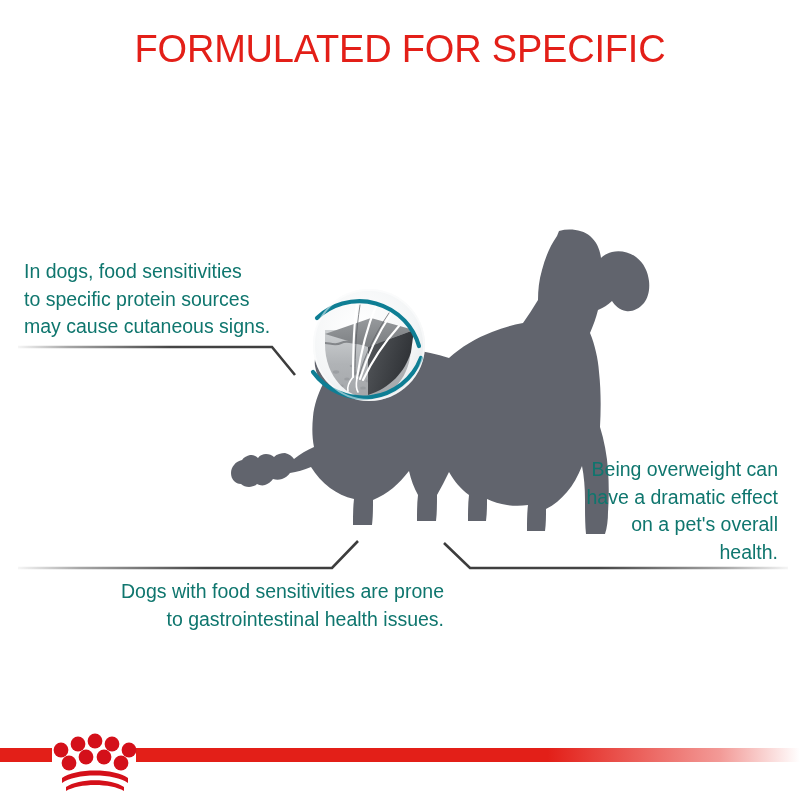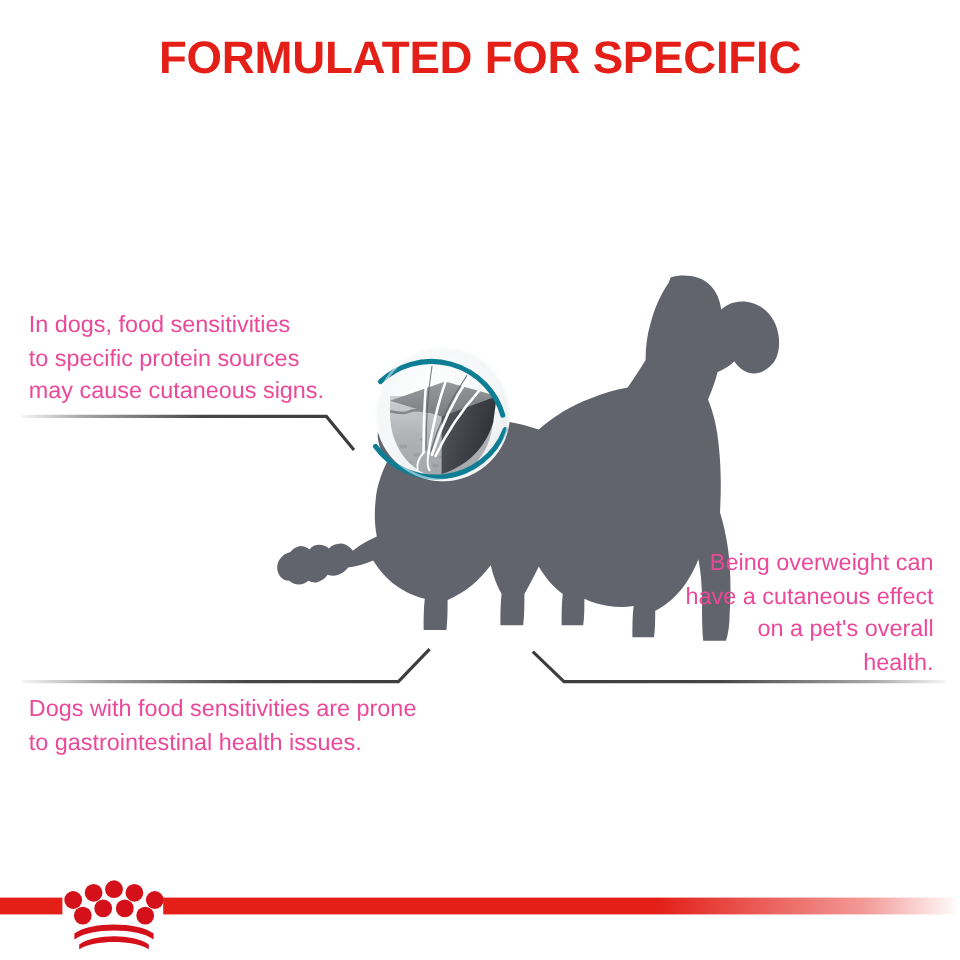--- a/index.html
+++ b/index.html
@@ -20,32 +20,32 @@
   }
 
   
   .title {
     position: absolute;
     left: 0;
     top: 26px;
     width: 800px;
     text-align: center;
     color: #e31f18;
-    font-weight: bold;
+    font-weight: normal;
     font-size: 38px;
     line-height: 1.22;
     letter-spacing: -0.2px;
     font-family: "Liberation Sans", sans-serif;
   }
   .title .tline { display: block; }
 
   
   .callout {
     position: absolute;
-    color: #ec4899;
+    color: #0f766e;
     font-size: 19.5px;
     line-height: 1.42;
     font-family: "Liberation Sans", sans-serif;
     white-space: pre-line;
   }
   #callout-skin {
     left: 24px;
     top: 258px;
     width: 290px;
     text-align: left;
@@ -53,21 +53,21 @@
   #callout-weight {
     right: 22px;
     top: 456px;
     width: 260px;
     text-align: right;
   }
   #callout-gi {
     left: 24px;
     top: 578px;
     width: 420px;
-    text-align: left;
+    text-align: right;
   }
 
   
   #art {
     position: absolute;
     left: 0;
     top: 0;
     width: 800px;
     height: 800px;
   }
@@ -271,21 +271,21 @@
 
       <circle cx="369" cy="345" r="55" fill="none" stroke="#ffffff" stroke-width="2" opacity="0.5"></circle>
     </g>
   </svg>
 
   <div class="callout" id="callout-skin">In dogs, food sensitivities
 to specific protein sources
 may cause cutaneous signs.</div>
 
   <div class="callout" id="callout-weight">Being overweight can
-have a cutaneous effect
+have a dramatic effect
 on a pet's overall
 health.</div>
 
   <div class="callout" id="callout-gi">Dogs with food sensitivities are prone
 to gastrointestinal health issues.</div>
 
   <svg id="footer" viewBox="0 0 800 84" xmlns="http://www.w3.org/2000/svg">
     <defs>
       <linearGradient id="barFadeRight" x1="0" y1="0" x2="1" y2="0">
         <stop offset="0" stop-color="#e31f18" stop-opacity="1"></stop>

